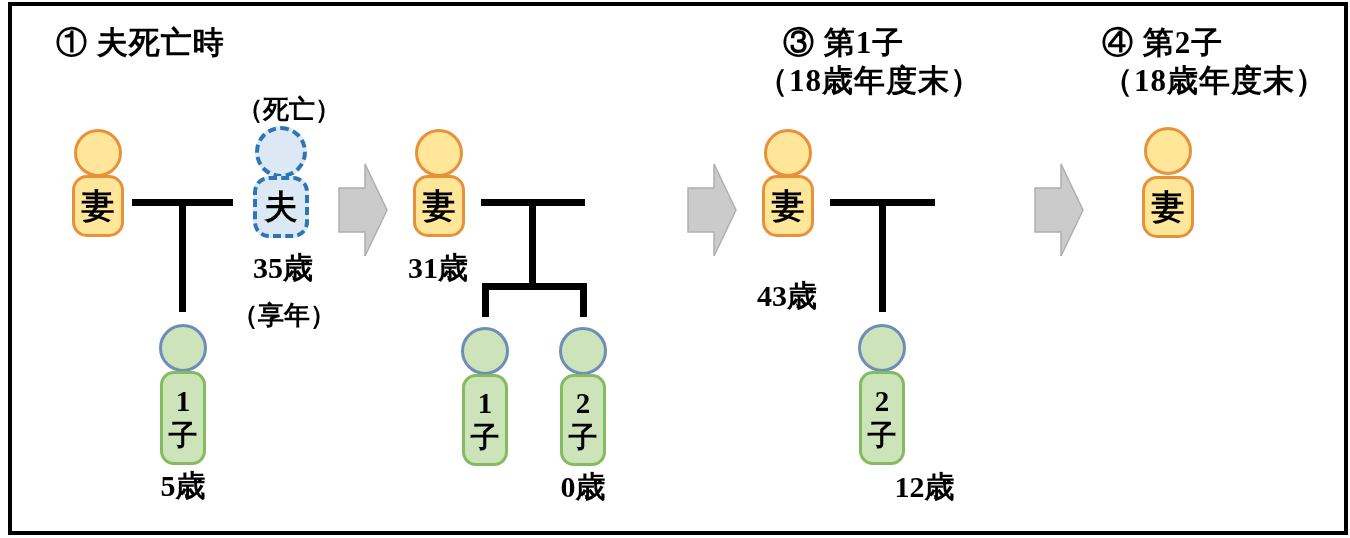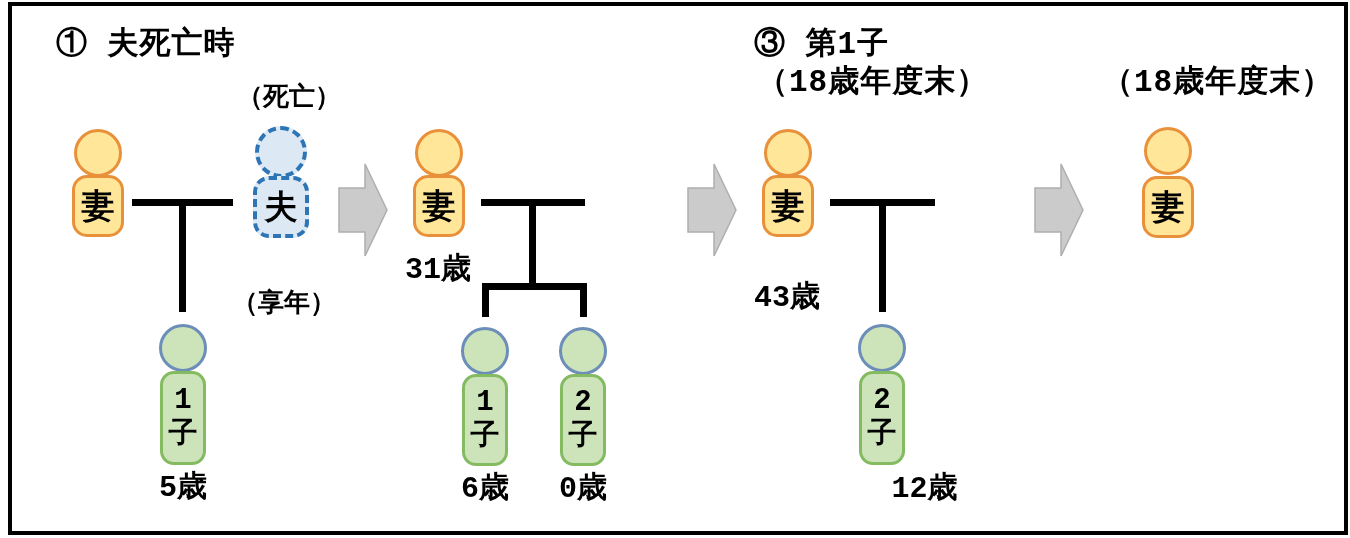--- a/index.html
+++ b/index.html
@@ -1,37 +1,37 @@
 <!DOCTYPE html>
 <html style="--background: #FFFFFF; --frame-color: #000000; --text-color: #000000; --line-color: #000000; --wife-fill: #FFE699; --wife-stroke: #E8913A; --husband-fill: #DCE9F5; --husband-stroke: #2E75B6; --child-fill: #CDE4BA; --child-body-stroke: #84BB60; --child-head-stroke: #6C8EB8; --arrow-fill: #CBCBCB; --arrow-stroke: #AFAFAF;"><head>
 <meta charset="utf-8">
 <style>
   html,body{margin:0;padding:0;background:#fff;}
   .page{
     position:relative;
     width:1350px;height:538px;
     background:var(--background,#fff);
-    font-family:Liberation Mono, monospace;
+    font-family:Liberation Serif, serif;
     color:var(--text-color,#000);
     overflow:hidden;
   }
   .abs{position:absolute;}
   .frame{
     position:absolute;left:8px;top:2px;right:2px;bottom:3px;
     border:4px solid var(--frame-color,#000);
     box-sizing:border-box;
   }
   .title,.subtitle{
     font-size:31px;font-weight:700;white-space:nowrap;letter-spacing:1px;
   }
   .age{
     font-size:30px;font-weight:700;text-align:center;white-space:nowrap;
   }
   .note{
-    font-size:26px;font-weight:700;text-align:center;white-space:nowrap;
+    font-size:26px;font-weight:700;text-align:center;white-space:nowrap;margin-top:13px;
   }
   .head{border-radius:50%;box-sizing:border-box;width:48px;height:48px;}
   .pbody{
     box-sizing:border-box;
     display:flex;align-items:center;justify-content:center;
     font-weight:700;text-align:center;
   }
   .wife-style{
     background:var(--wife-fill,#FFE699);
     border:3px solid var(--wife-stroke,#E8913A);
@@ -75,20 +75,21 @@
     <span>妻</span>
   </div>
 
   <div class="abs line" style="left:132px;top:199px;width:101px;height:7px;"></div>
   <div class="abs line" style="left:179px;top:199px;width:7px;height:113px;"></div>
 
   <div class="abs head husband-style" style="left:255px;top:126px;width:52px;height:52px;"></div>
   <div class="abs pbody husband-style" style="left:253px;top:176px;width:56px;height:62px;">
     <span>夫</span>
   </div>
+  <div class="abs age" style="left:231px;top:248px;width:104px;">35歳</div>
   <div class="abs note" style="left:228px;top:285px;width:112px;">（享年）</div>
 
   <div class="abs head child-head" style="left:159px;top:324px;"></div>
   <div class="abs pbody child-body" style="left:160px;top:371px;width:46px;height:94px;">
     <span>1子</span>
   </div>
   <div class="abs age" style="left:133px;top:466px;width:100px;">5歳</div>
 
   <div class="abs" style="left:338px;top:162px;">
     <svg class="arrow-svg" width="50" height="96" viewBox="0 0 50 96">
@@ -106,35 +107,34 @@
   <div class="abs line" style="left:481px;top:199px;width:104px;height:7px;"></div>
   <div class="abs line" style="left:529px;top:199px;width:7px;height:91px;"></div>
   <div class="abs line" style="left:482px;top:283px;width:105px;height:7px;"></div>
   <div class="abs line" style="left:482px;top:283px;width:7px;height:34px;"></div>
   <div class="abs line" style="left:580px;top:283px;width:7px;height:34px;"></div>
 
   <div class="abs head child-head" style="left:461px;top:327px;"></div>
   <div class="abs pbody child-body" style="left:462px;top:374px;width:46px;height:92px;">
     <span>1子</span>
   </div>
-  <div class="abs age" style="left:435px;top:467px;width:100px;">6歳</div>
 
   <div class="abs head child-head" style="left:559px;top:327px;"></div>
   <div class="abs pbody child-body" style="left:560px;top:374px;width:46px;height:92px;">
     <span>2子</span>
   </div>
   <div class="abs age" style="left:533px;top:467px;width:100px;">0歳</div>
 
   <div class="abs" style="left:687px;top:162px;">
     <svg class="arrow-svg" width="50" height="96" viewBox="0 0 50 96">
         <polygon points="1,26 27,26 27,2 49,48 27,94 27,70 1,70"></polygon>
       </svg>
   </div>
 
-  <div class="abs title" style="left:754px;top:22px;">③ 第1子</div>
+  <div class="abs title" style="left:783px;top:22px;">③ 第1子</div>
   <div class="abs subtitle" style="left:757px;top:60px;">（18歳年度末）</div>
 
   <div class="abs head wife-style" style="left:764px;top:129px;"></div>
   <div class="abs pbody wife-style" style="left:762px;top:175px;width:52px;height:62px;">
     <span>妻</span>
   </div>
   <div class="abs age" style="left:735px;top:248px;width:104px;margin-top:28px;">43歳</div>
 
   <div class="abs line" style="left:830px;top:199px;width:105px;height:7px;"></div>
   <div class="abs line" style="left:879px;top:199px;width:7px;height:113px;"></div>
@@ -144,19 +144,20 @@
     <span>2子</span>
   </div>
   <div class="abs age" style="left:872px;top:467px;width:105px;">12歳</div>
 
   <div class="abs" style="left:1034px;top:162px;">
     <svg class="arrow-svg" width="50" height="96" viewBox="0 0 50 96">
         <polygon points="1,26 27,26 27,2 49,48 27,94 27,70 1,70"></polygon>
       </svg>
   </div>
 
+  <div class="abs title" style="left:1102px;top:22px;">④ 第2子</div>
   <div class="abs subtitle" style="left:1102px;top:60px;">（18歳年度末）</div>
 
   <div class="abs head wife-style" style="left:1144px;top:127px;"></div>
   <div class="abs pbody wife-style" style="left:1142px;top:176px;width:52px;height:62px;">
     <span>妻</span>
   </div>
 </div>
 
 </body></html>

